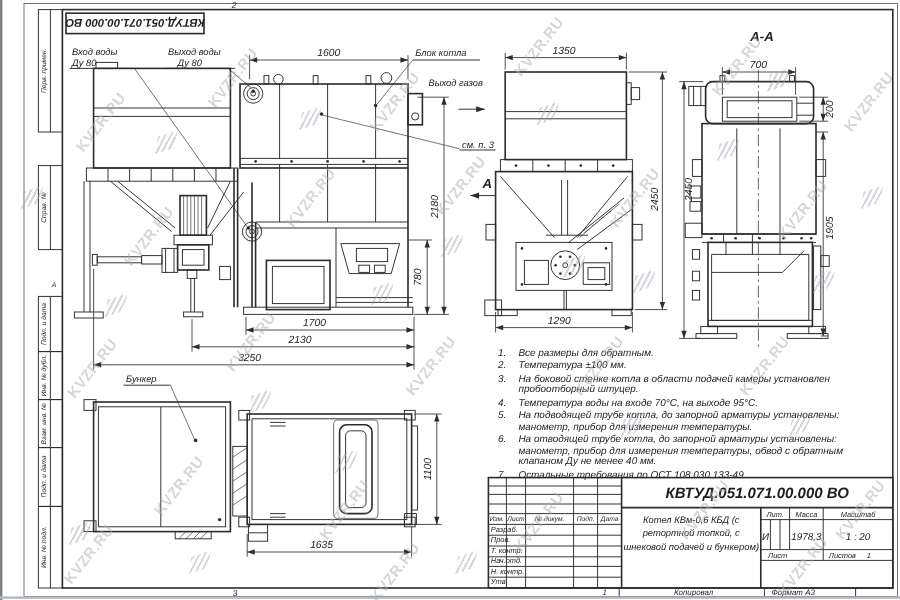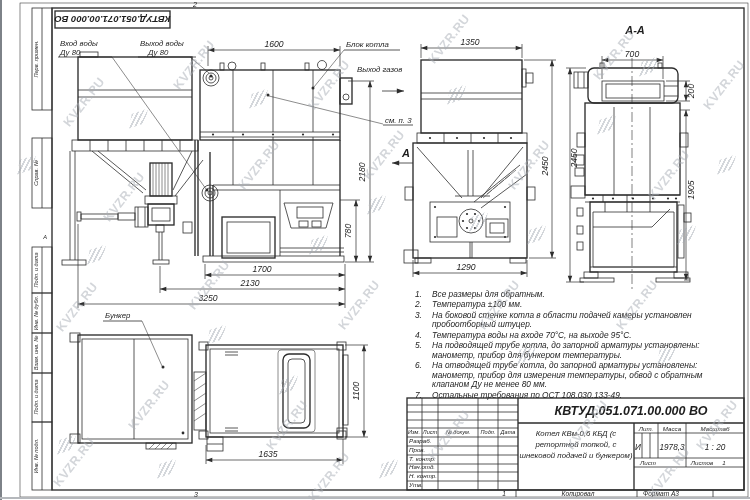--- a/index.html
+++ b/index.html
@@ -390,25 +390,25 @@
   <div class="note">
         <span class="note-num">3.</span>
         <span class="note-text">На боковой стенке котла в области подачей камеры установлен пробоотборный штуцер.</span>
       </div>
   <div class="note">
         <span class="note-num">4.</span>
         <span class="note-text">Температура воды на входе 70°С, на выходе 95°С.</span>
       </div>
   <div class="note">
         <span class="note-num">5.</span>
-        <span class="note-text">На подводящей трубе котла, до запорной арматуры установлены: манометр, прибор для бункером температуры.</span>
+        <span class="note-text">На подводящей трубе котла, до запорной арматуры установлены: манометр, прибор для измерения температуры.</span>
       </div>
   <div class="note">
         <span class="note-num">6.</span>
-        <span class="note-text">На отводящей трубе котла, до запорной арматуры установлены: манометр, прибор для измерения температуры, обвод с обратным клапаном Ду не менее 80 мм.</span>
+        <span class="note-text">На отводящей трубе котла, до запорной арматуры установлены: манометр, прибор для измерения температуры, обвод с обратным клапаном Ду не менее 40 мм.</span>
       </div>
   <div class="note">
         <span class="note-num">7.</span>
         <span class="note-text">Остальные требования по ОСТ 108.030.133-49.</span>
       </div>
 </div>
 
 <div class="wm-layer">
       <span class="wm" style="left: 55px; top: 95px;">KVZR.RU</span>
       <span class="wm" style="left: 165px; top: 58px;">KVZR.RU</span>

